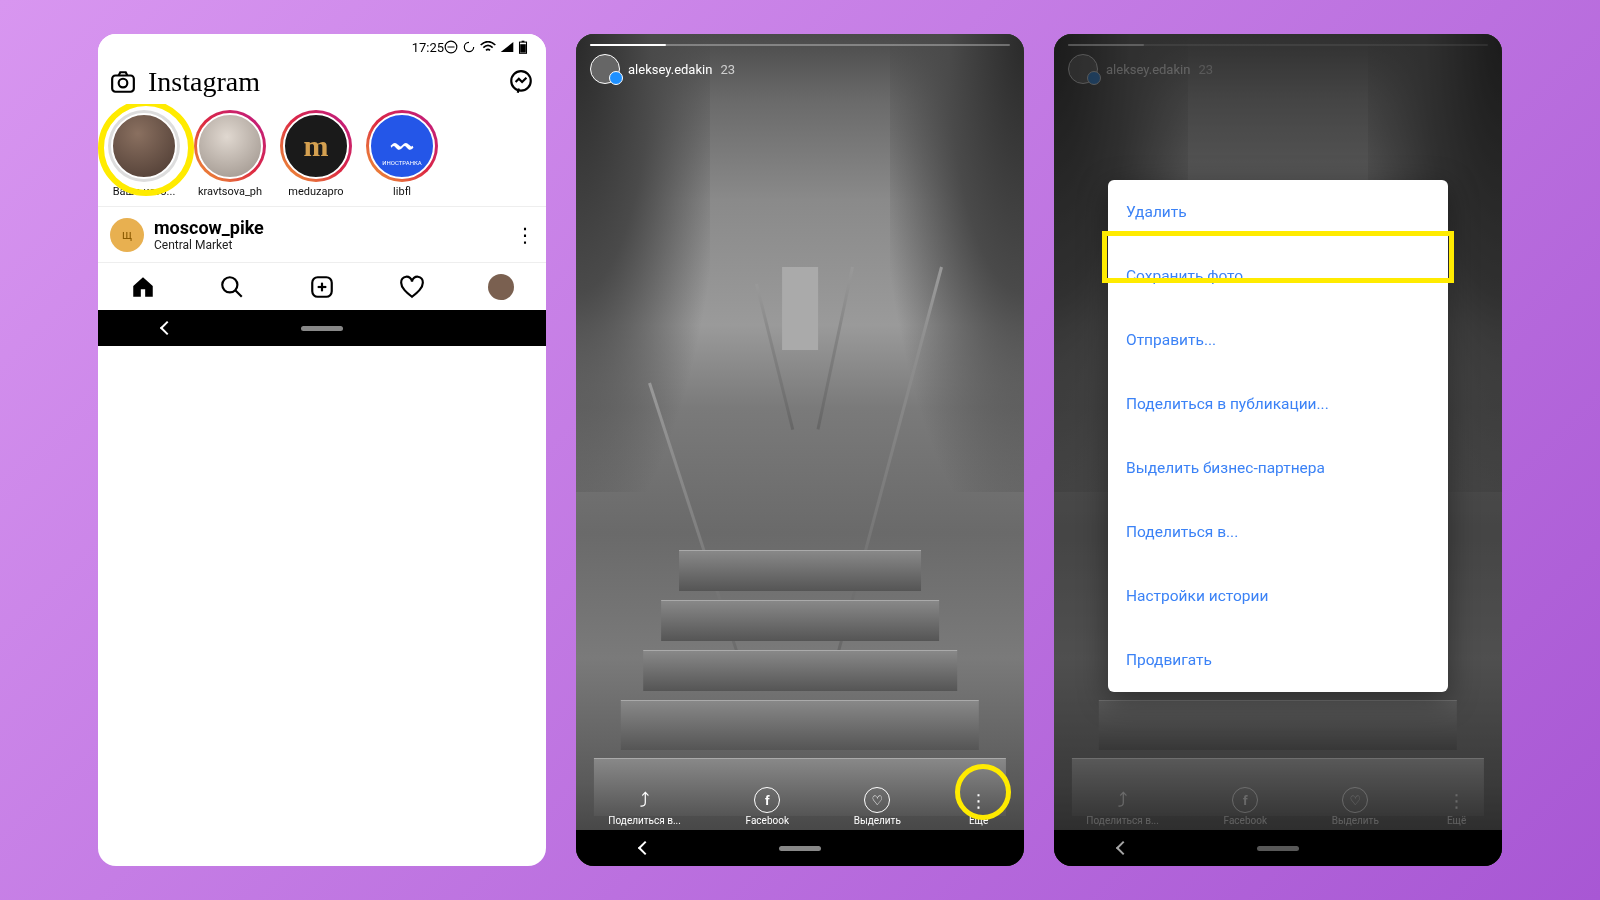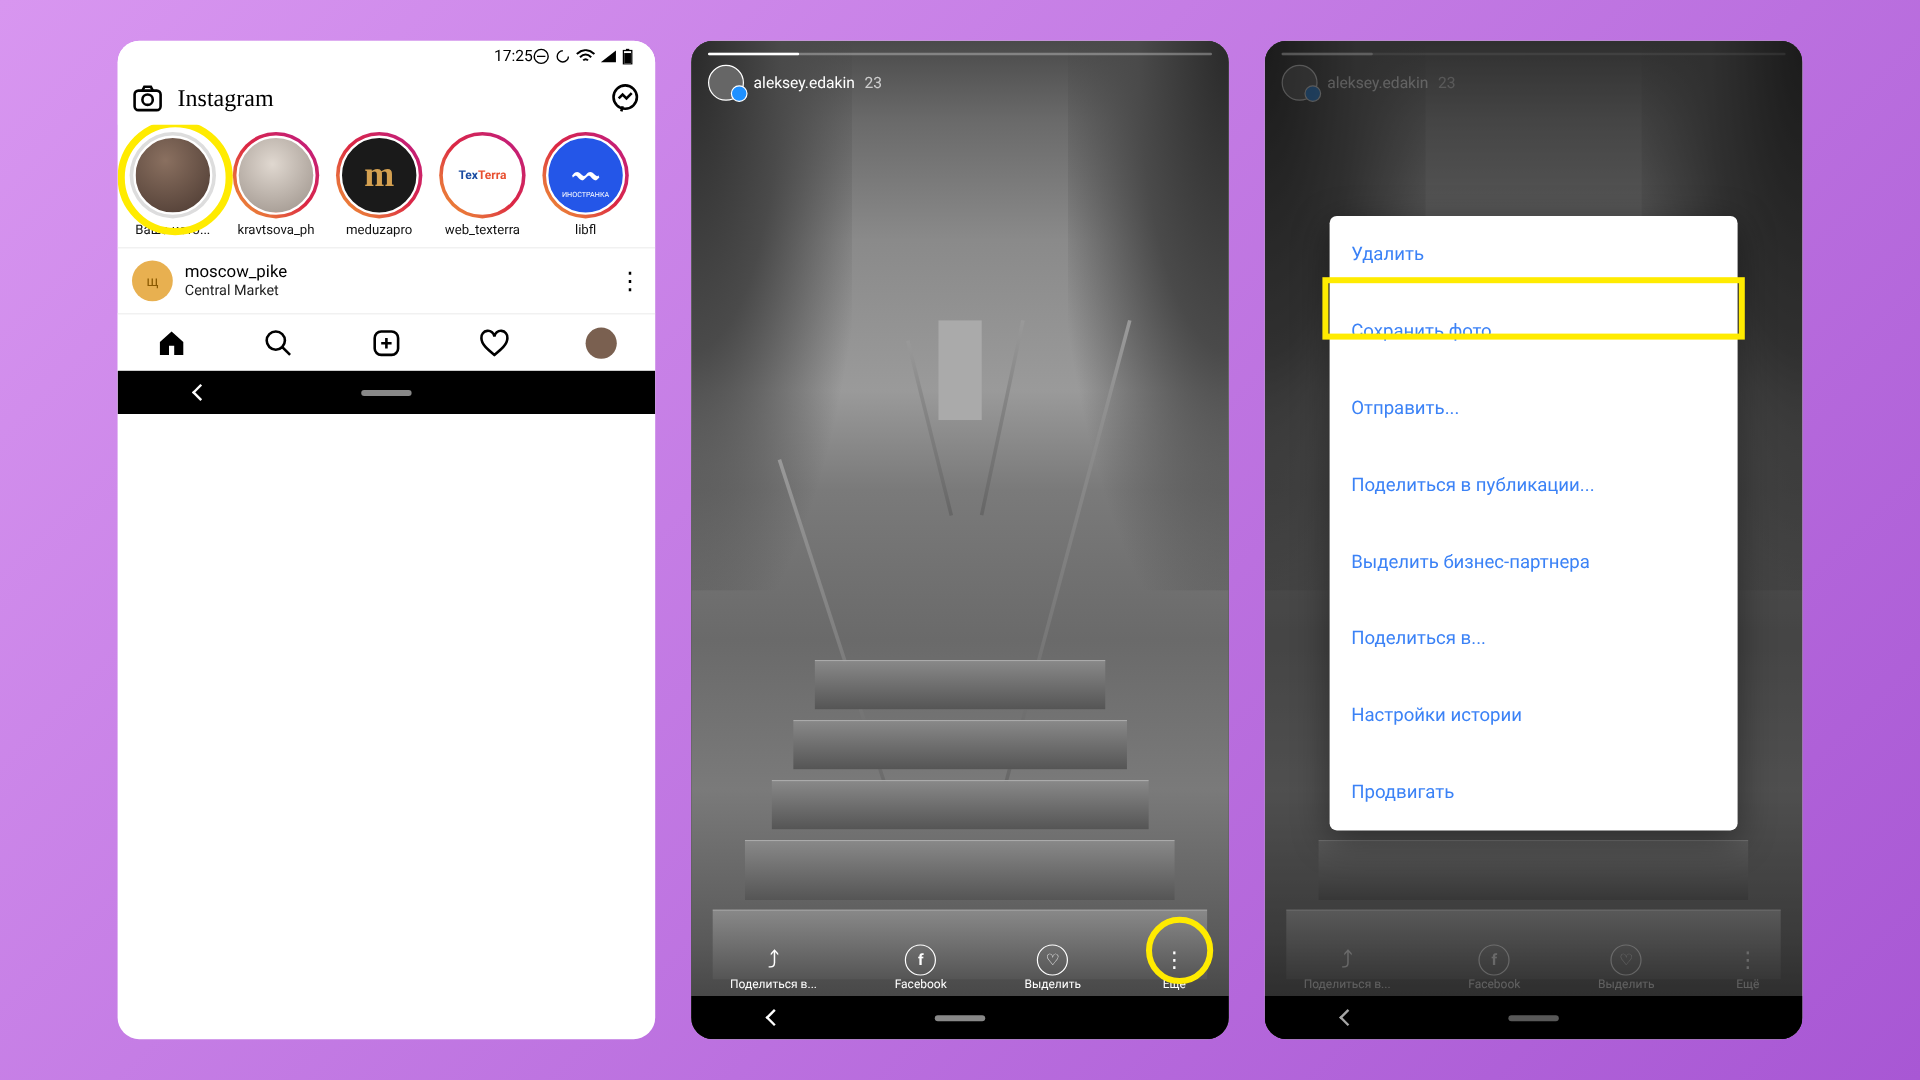--- a/index.html
+++ b/index.html
@@ -1,33 +1,33 @@
 <!DOCTYPE html>
 <html><head>
 <meta charset="utf-8">
 <style>
 *{box-sizing:border-box;margin:0;padding:0;font-family:-apple-system,Roboto,sans-serif}
 body{background:linear-gradient(135deg,#d896f0 0%,#a857d4 100%);width:1600px;height:900px;display:flex;justify-content:center;align-items:center;gap:30px;padding:30px}
 .phone{width:448px;height:832px;background:#fff;border-radius:18px;overflow:hidden;position:relative;display:flex;flex-direction:column}
 .status-bar{height:26px;display:flex;justify-content:flex-end;align-items:center;padding:0 18px;font-size:13px;background:#fff}
 .status-icons{display:flex;gap:4px;align-items:center}
 .header{height:44px;display:flex;align-items:center;justify-content:space-between;padding:0 12px;background:#fff}
-.ig-logo{font-family:'Brush Script MT',cursive;font-size:20px;font-weight:500}
+.ig-logo{font-family:'Brush Script MT',cursive;font-size:28px;font-weight:500}
 .camera-icon,.msg-icon{width:26px;height:26px}
 .stories{display:flex;gap:14px;padding:6px 10px 8px;overflow:hidden;border-bottom:1px solid #eee}
 .story{display:flex;flex-direction:column;align-items:center;gap:3px;flex:0 0 auto;position:relative}
 .story-ring{width:72px;height:72px;border-radius:50%;padding:3px;background:linear-gradient(45deg,#f09433 0%,#e6683c 25%,#dc2743 50%,#cc2366 75%,#bc1888 100%);display:flex;align-items:center;justify-content:center}
 .story-ring.seen{background:#ddd}
 .story-avatar{width:100%;height:100%;border-radius:50%;background:#555;border:2px solid #fff}
 .story-label{font-size:11px;color:#111;text-align:right;white-space:nowrap;max-width:76px;overflow:hidden;text-overflow:ellipsis}
 .hl1{position:absolute;width:96px;height:96px;border:6px solid #ffeb00;border-radius:50%;top:-10px;left:-10px;pointer-events:none}
 .post-head{display:flex;align-items:center;padding:10px 12px;gap:10px}
 .post-avatar{width:34px;height:34px;border-radius:50%;background:#e8b050;display:flex;align-items:center;justify-content:center;font-size:12px;color:#8b5a00}
 .post-info{flex:1}
-.post-user{font-weight:400;font-size:14px}
+.post-user{font-weight:700;font-size:18px}
 .post-loc{font-size:12px;color:#222}
 .dots{font-size:20px;letter-spacing:-1px}
 .post-img{flex:1;position:relative;background:radial-gradient(circle at 50% 55%,#f5e8d0 0%,#e8d4b0 35%,#f0e0c0 100%);overflow:hidden}
 .plate{position:absolute;width:115%;height:68%;left:-8%;top:7%;border-radius:50%;background:radial-gradient(circle,#3a342e 0%,#2a2520 70%);box-shadow:inset 0 0 30px rgba(0,0,0,.5)}
 .egg{position:absolute;width:42%;height:34%;border-radius:50%;background:radial-gradient(circle at 45% 45%,#fefefe 0%,#f8f4f0 60%,#f0e8e0 100%)}
 .egg1{left:8%;top:17%}
 .egg2{left:48%;top:17%}
 .dust{position:absolute;width:12%;height:12%;border-radius:50%;background:radial-gradient(circle,#d946a0 0%,transparent 70%);filter:blur(1px)}
 .d1{left:18%;top:22%}.d2{left:34%;top:34%}.d3{left:56%;top:24%}
 .flower{position:absolute;width:40px;height:40px;background:radial-gradient(circle,#4a1a4a 30%,#7a2a8a 60%,#3a1a3a 100%);border-radius:50%}
@@ -130,29 +130,20 @@
       <div class="story-label">kravtsova_ph</div>
     </div>
     <div class="story">
       <div class="story-ring">
           <div class="story-avatar" style="background:#1a1a1a;display:flex;align-items:center;justify-content:center;color:#d4a050;font-size:30px;font-family:serif;font-weight:bold">m</div>
         </div>
       <div class="story-label">meduzapro</div>
     </div>
     <div class="story">
       <div class="story-ring">
-          <div class="story-avatar" style="background:#fff;display:flex;align-items:center;justify-content:center;font-size:10px;font-weight:bold">
-            <span style="color:#1a4aa0">Tex</span>
-            <span style="color:#e85030">Terra</span>
-          </div>
-        </div>
-      <div class="story-label">web_texterra</div>
-    </div>
-    <div class="story">
-      <div class="story-ring">
           <div class="story-avatar" style="background:#2456e8;display:flex;flex-direction:column;align-items:center;justify-content:center;color:#fff;font-size:6px">
             <span style="font-size:22px">〰</span>
             <span>ИНОСТРАНКА</span>
           </div>
         </div>
       <div class="story-label">libfl</div>
     </div>
   </div>
   <div class="post-head">
     <div class="post-avatar">щ</div>

